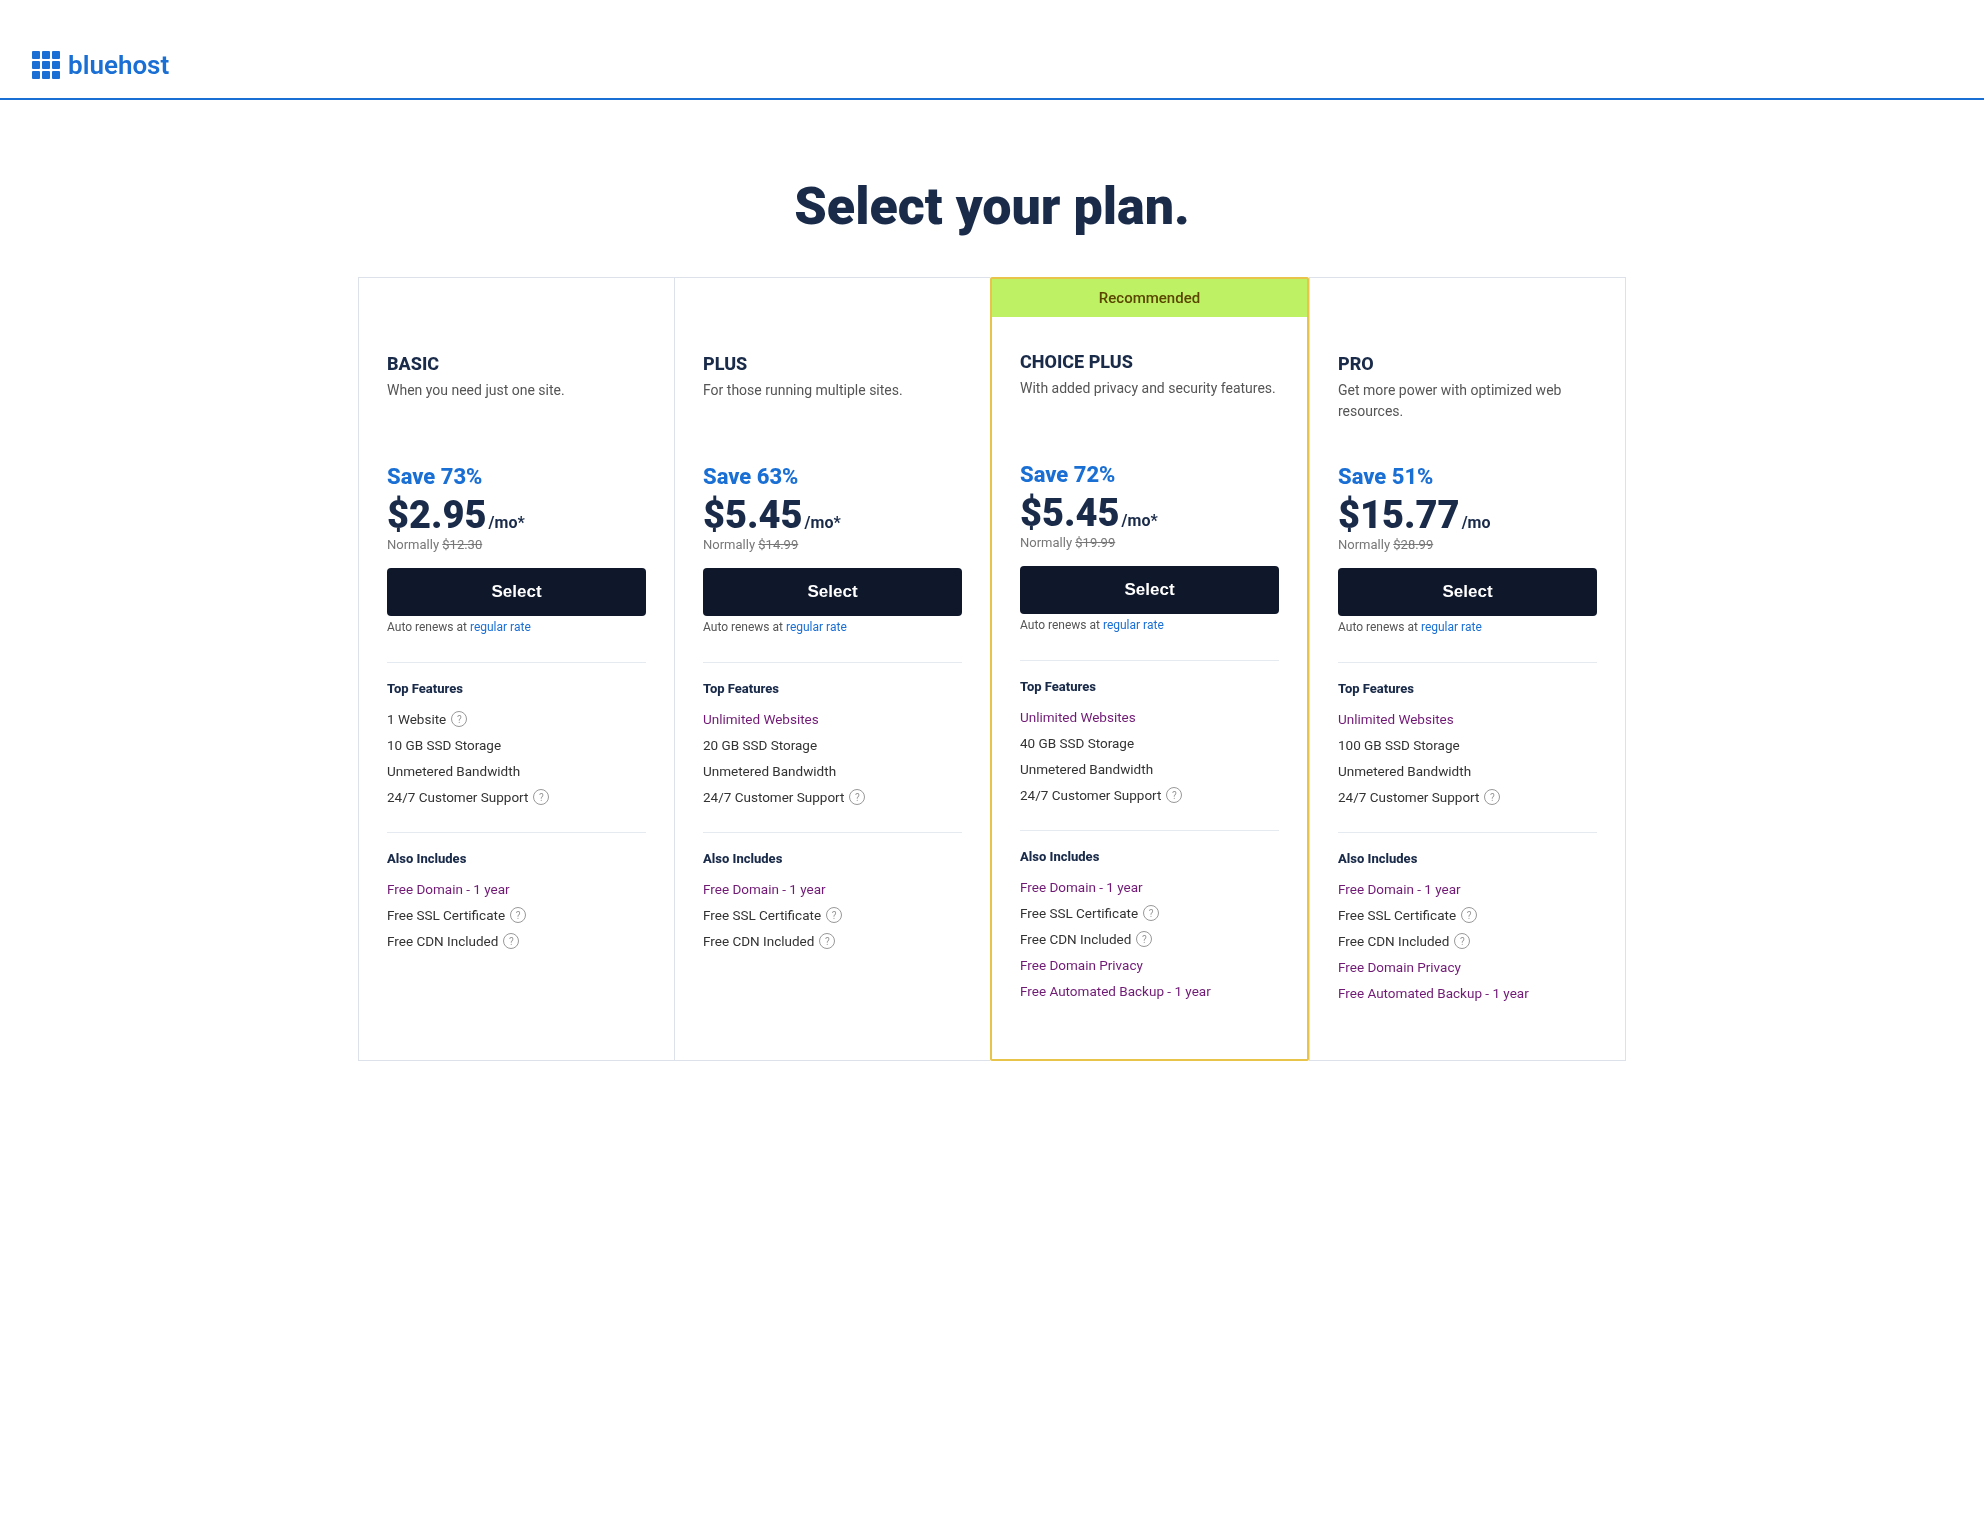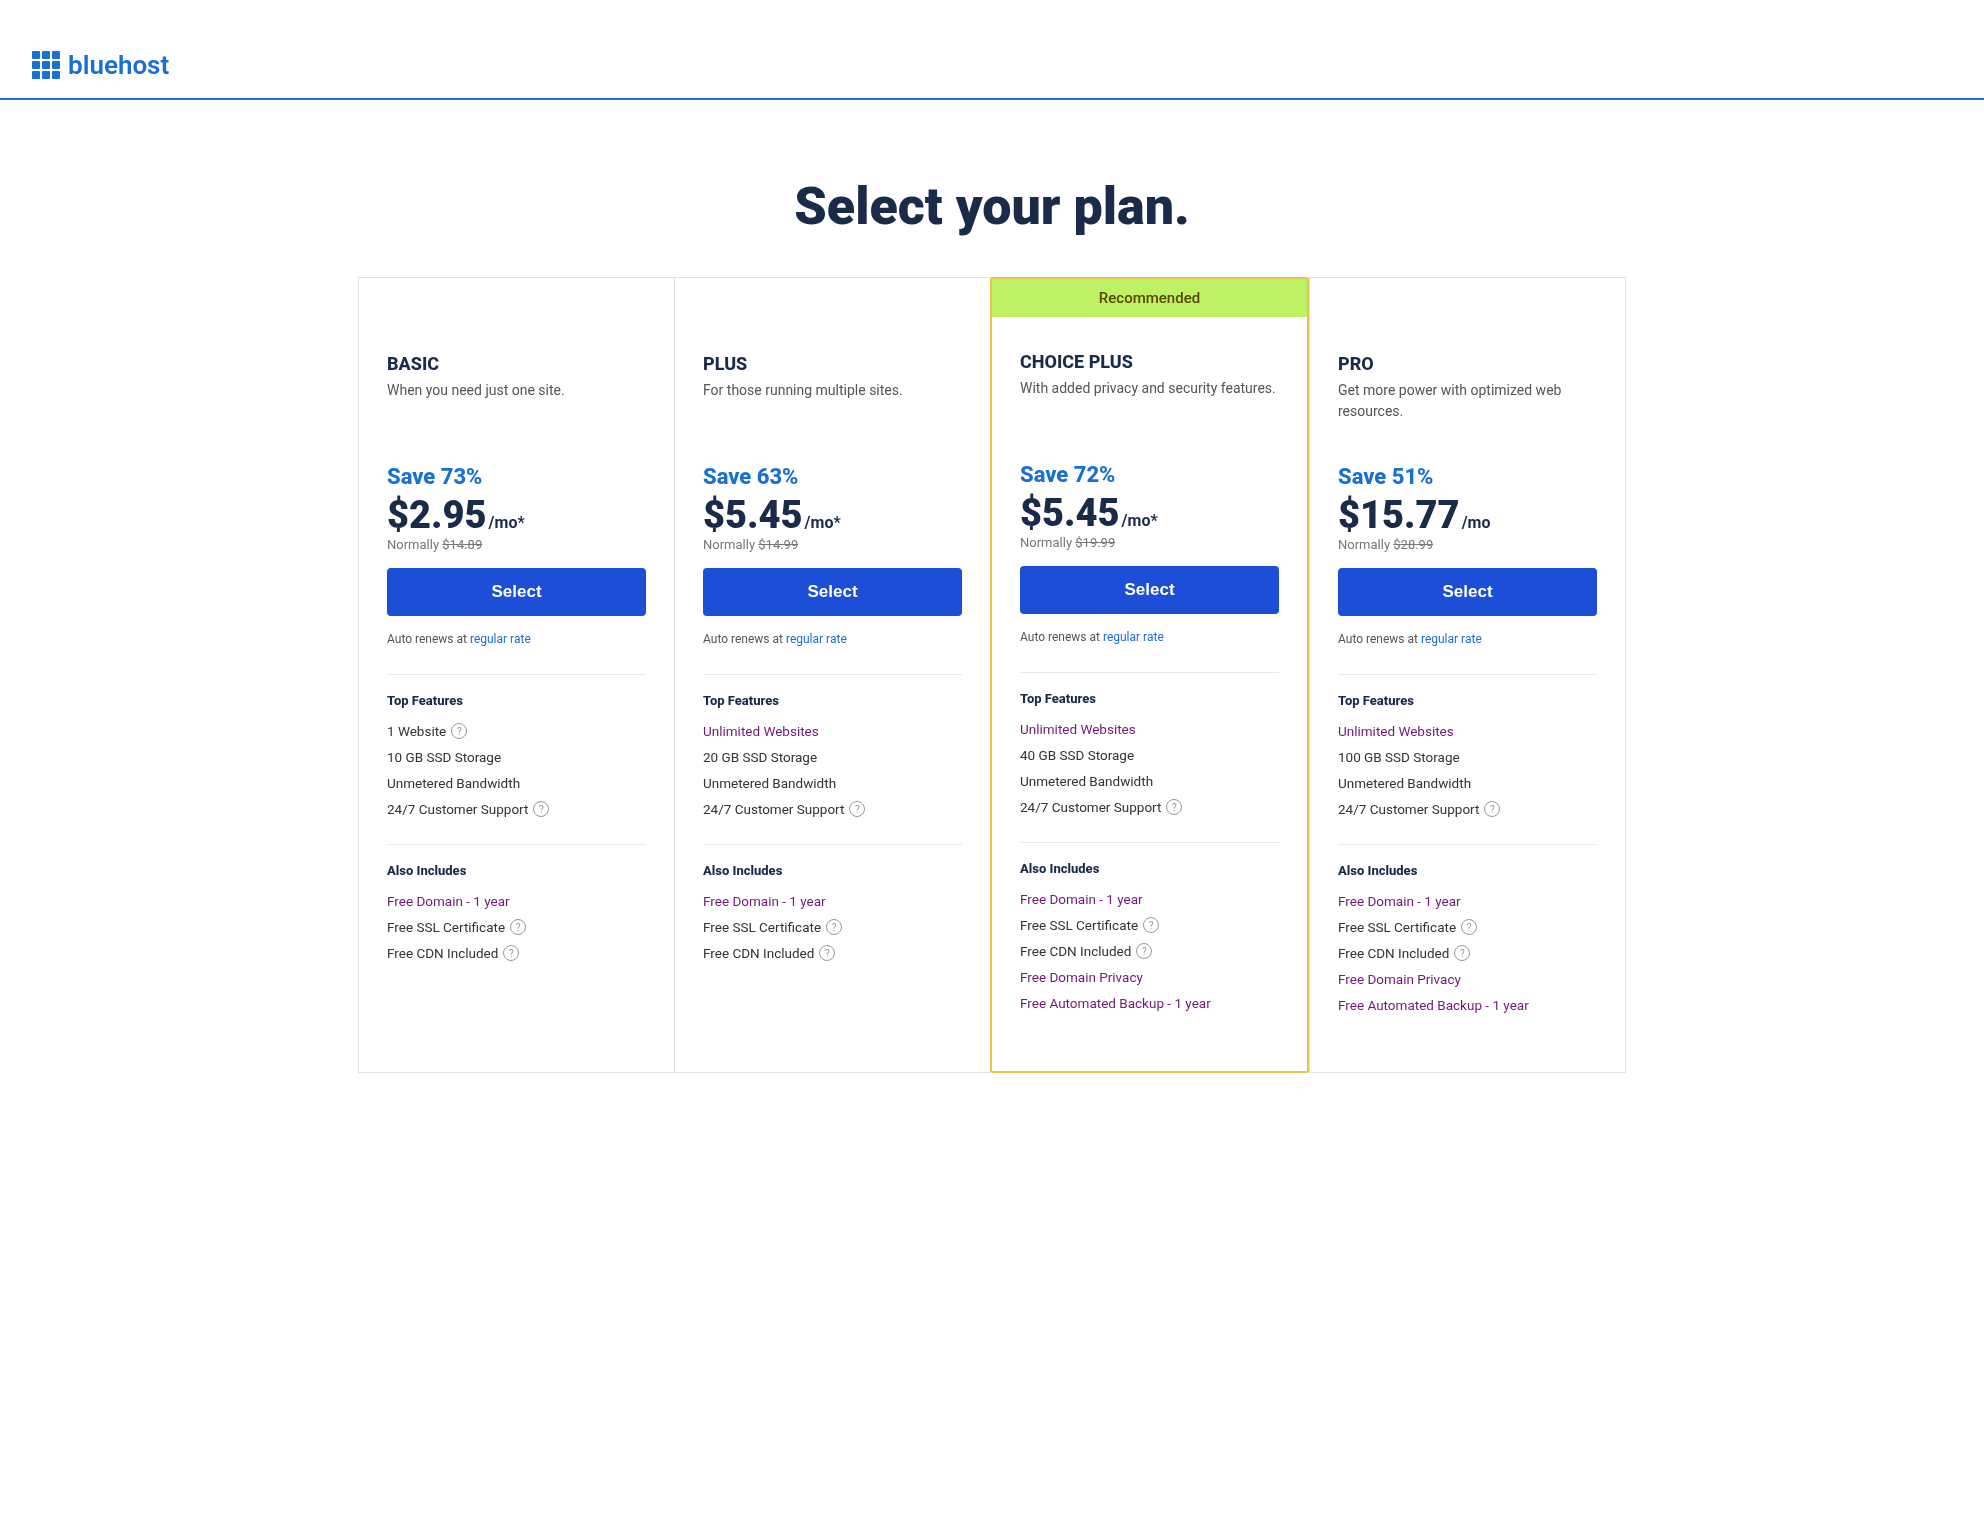--- a/index.html
+++ b/index.html
@@ -126,29 +126,29 @@
       color: #777;
       margin-bottom: 16px;
     }
     .price-normal s {
       text-decoration: line-through;
     }
     .select-btn {
       display: block;
       width: 100%;
       padding: 14px 20px;
-      background: #1d4ed8;
+      background: #0f172a;
       color: #fff;
       border: none;
       border-radius: 4px;
       font-size: 17px;
       font-weight: 700;
       cursor: pointer;
       text-align: center;
-      margin-bottom: 16px;
+      margin-bottom: 4px;
     }
     .auto-renew {
       font-size: 12px;
       color: #555;
       margin-bottom: 28px;
     }
     .auto-renew a {
       color: #1a6fd4;
       text-decoration: none;
     }
@@ -223,21 +223,21 @@
     <div class="plan-card">
       <div class="no-banner-spacer"></div>
       <div class="plan-content">
         <div class="plan-name">BASIC</div>
         <div class="plan-desc">When you need just one site.</div>
         <div class="save-badge">Save 73%</div>
         <div class="price-row">
           <span class="price-amount">$2.95</span>
           <span class="price-period">/mo*</span>
         </div>
-        <div class="price-normal">Normally <s>$14.89</s></div>
+        <div class="price-normal">Normally <s>$12.30</s></div>
         <button class="select-btn">Select</button>
         <div class="auto-renew">
           Auto renews at <a href="#">regular rate</a>
         </div>
         <hr class="divider">
         <div class="section-label">Top Features</div>
         <ul class="feature-list">
           <li>1 Website<span class="info-icon">?</span></li>
           <li>10 GB SSD Storage</li>
           <li>Unmetered Bandwidth</li>

